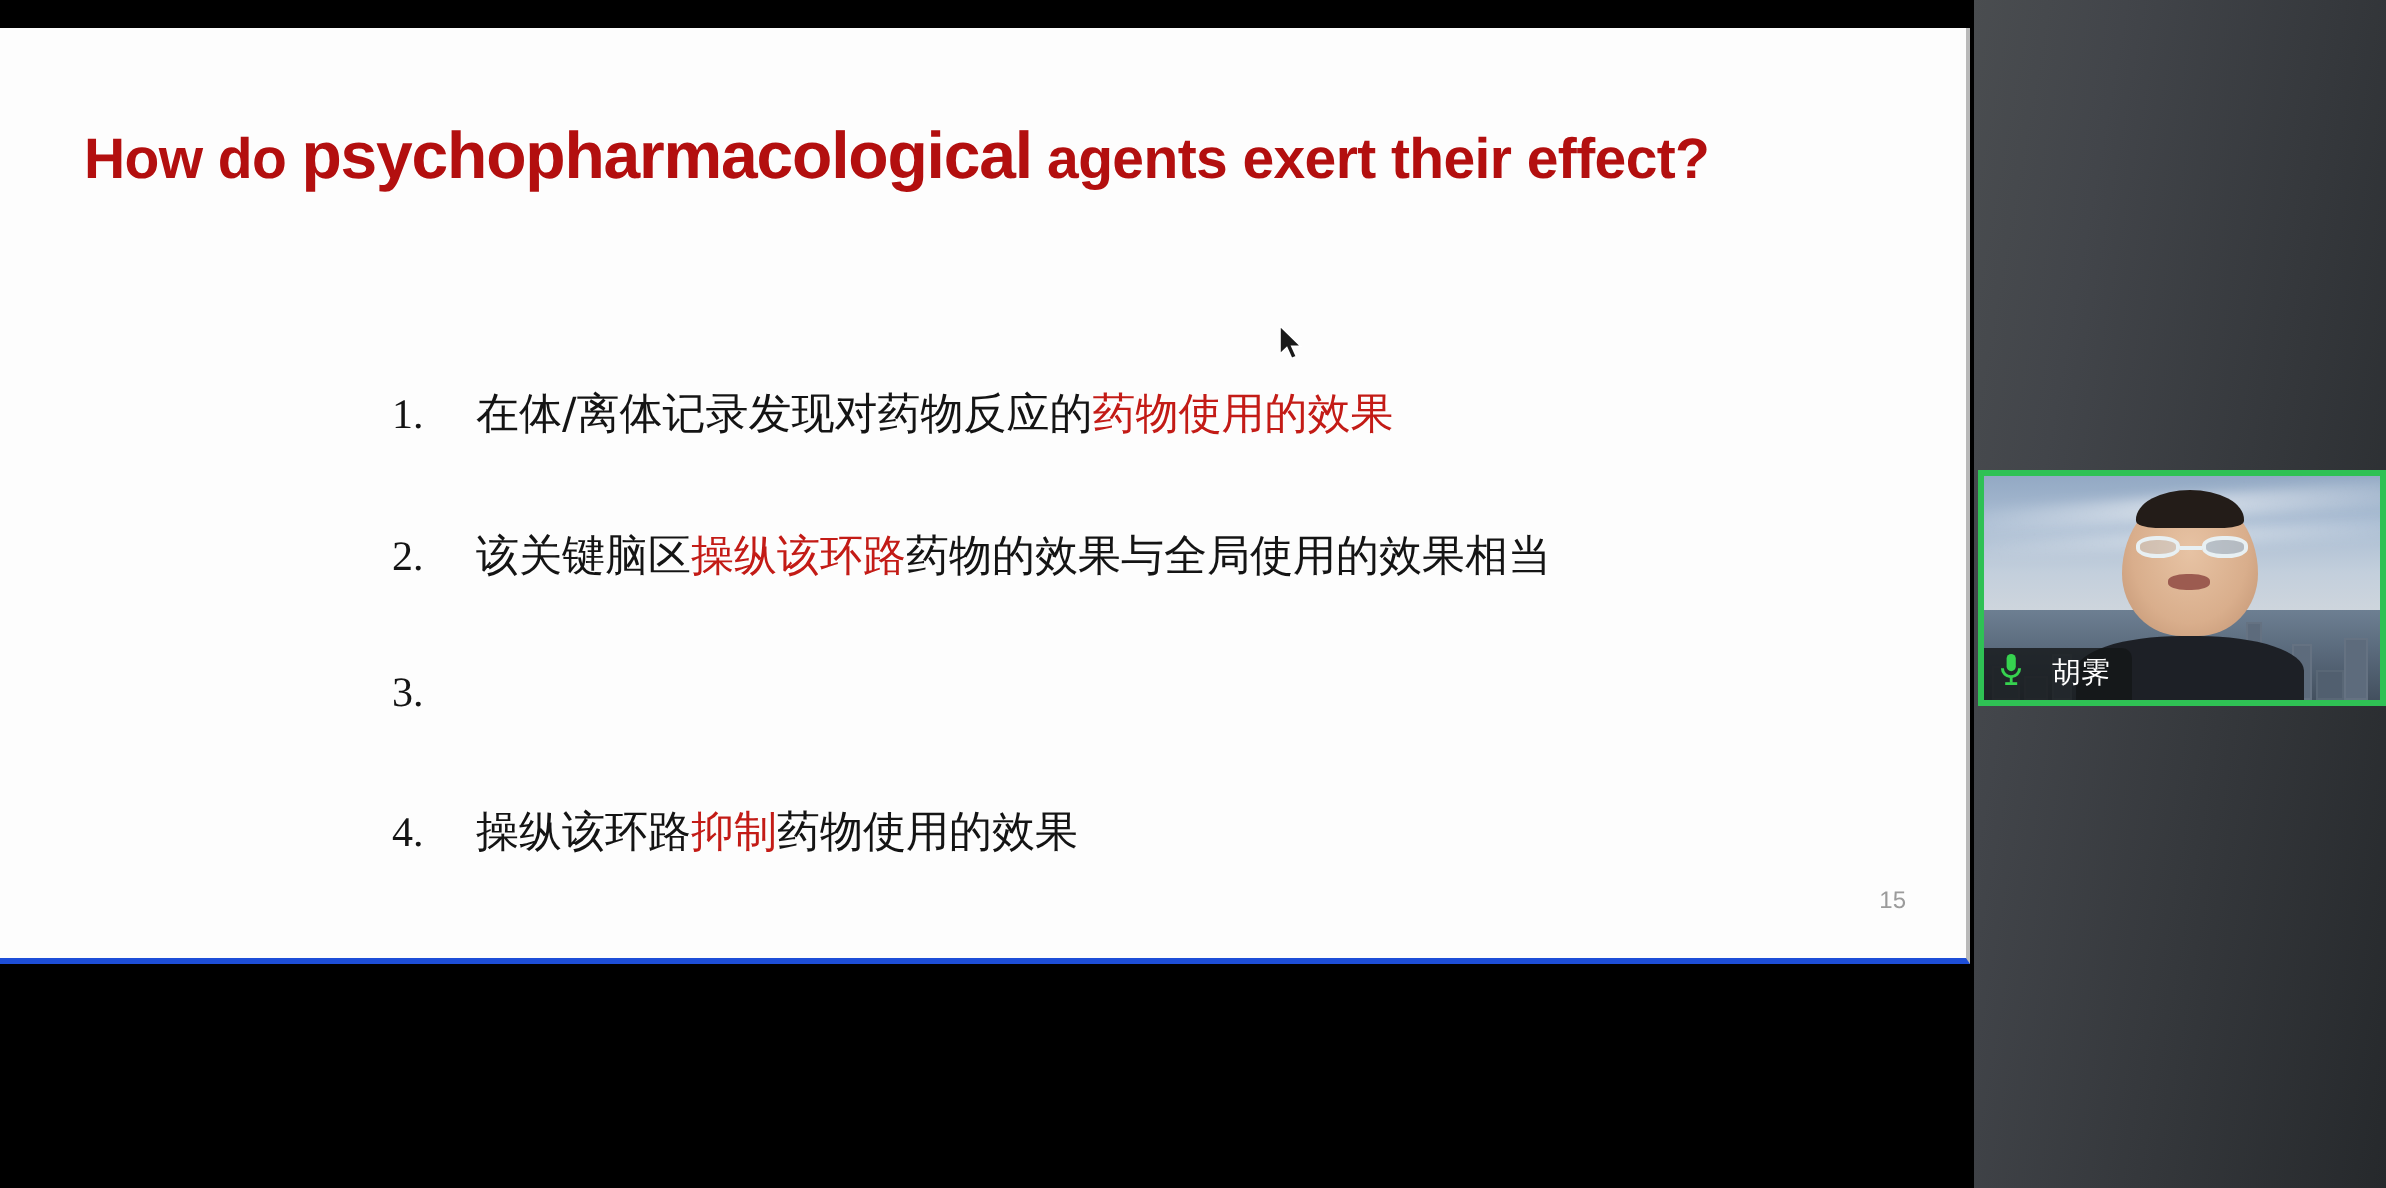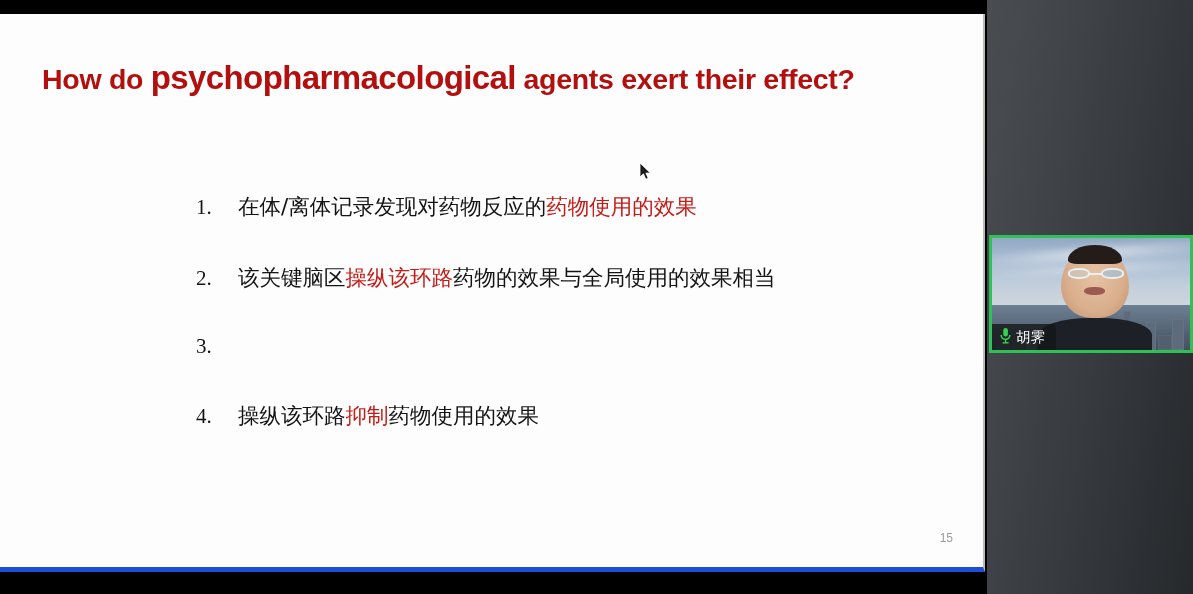--- a/index.html
+++ b/index.html
@@ -37,24 +37,24 @@
     top: 0;
     width: 987px;
     height: 594px;
     background: #000000;
   }
   .slide {
     position: absolute;
     left: 0;
     top: 14px;
     width: 985px;
-    height: 558px;
+    height: 468px;
     background: #fdfdfd;
     border-right: 2px solid #b9b9b9;
-    border-bottom: 5px solid #1d4ed8;
+    border-bottom: 3px solid #1d4ed8;
     box-sizing: border-box;
     overflow: hidden;
   }
 
   .slide-title {
     position: absolute;
     left: 42px;
     top: 45px;
     width: 900px;
     color: #b30f0f;
@@ -233,21 +233,21 @@
     border-radius: 46% 46% 0 0 / 55% 55% 0 0;
   }
   .name-chip {
     position: absolute;
     left: 0;
     bottom: 0;
     height: 26px;
     padding: 0 11px 0 7px;
     display: flex;
     align-items: center;
-    gap: 4px;
+    gap: 14px;
     background: rgba(20,22,24,0.80);
     border-top-right-radius: 5px;
   }
   .name-chip .nm {
     color: #ffffff;
     font-size: 14.5px;
     font-family: "DejaVu Sans", "Liberation Sans", sans-serif;
     line-height: 1;
   }
   .mic-icon { display: block; }

